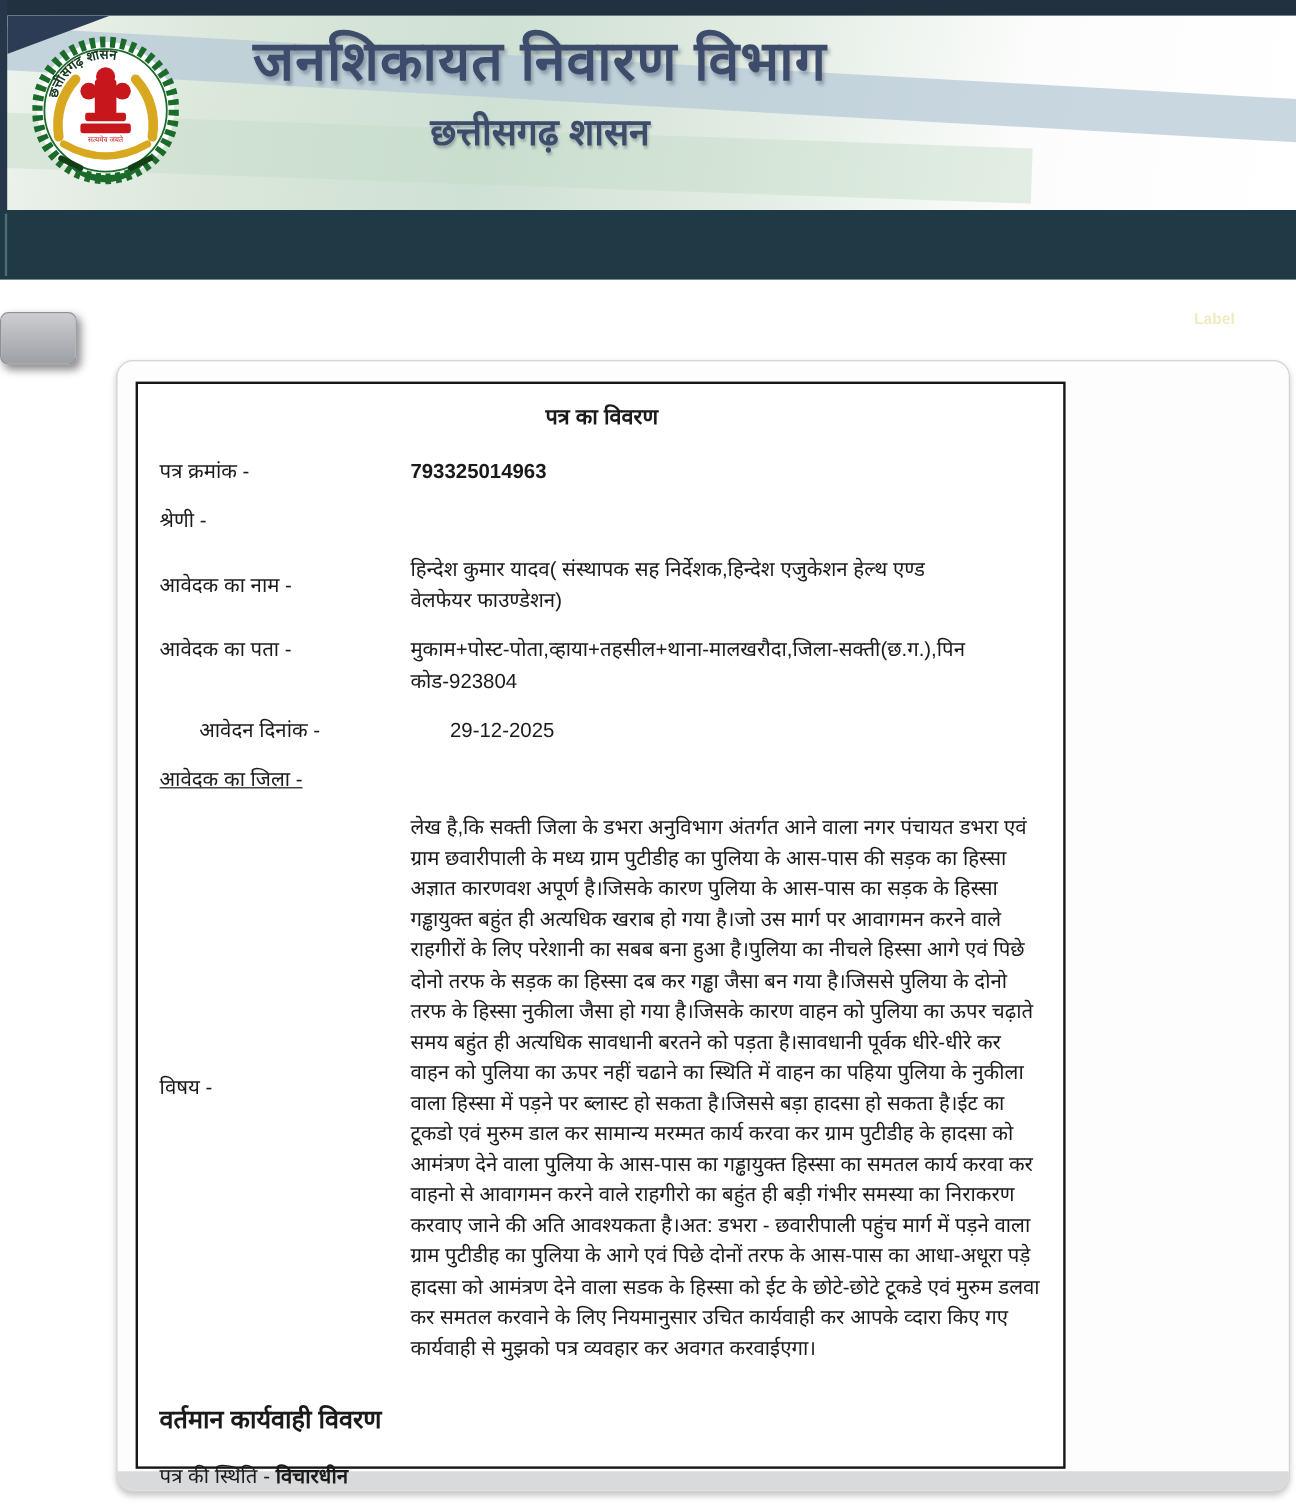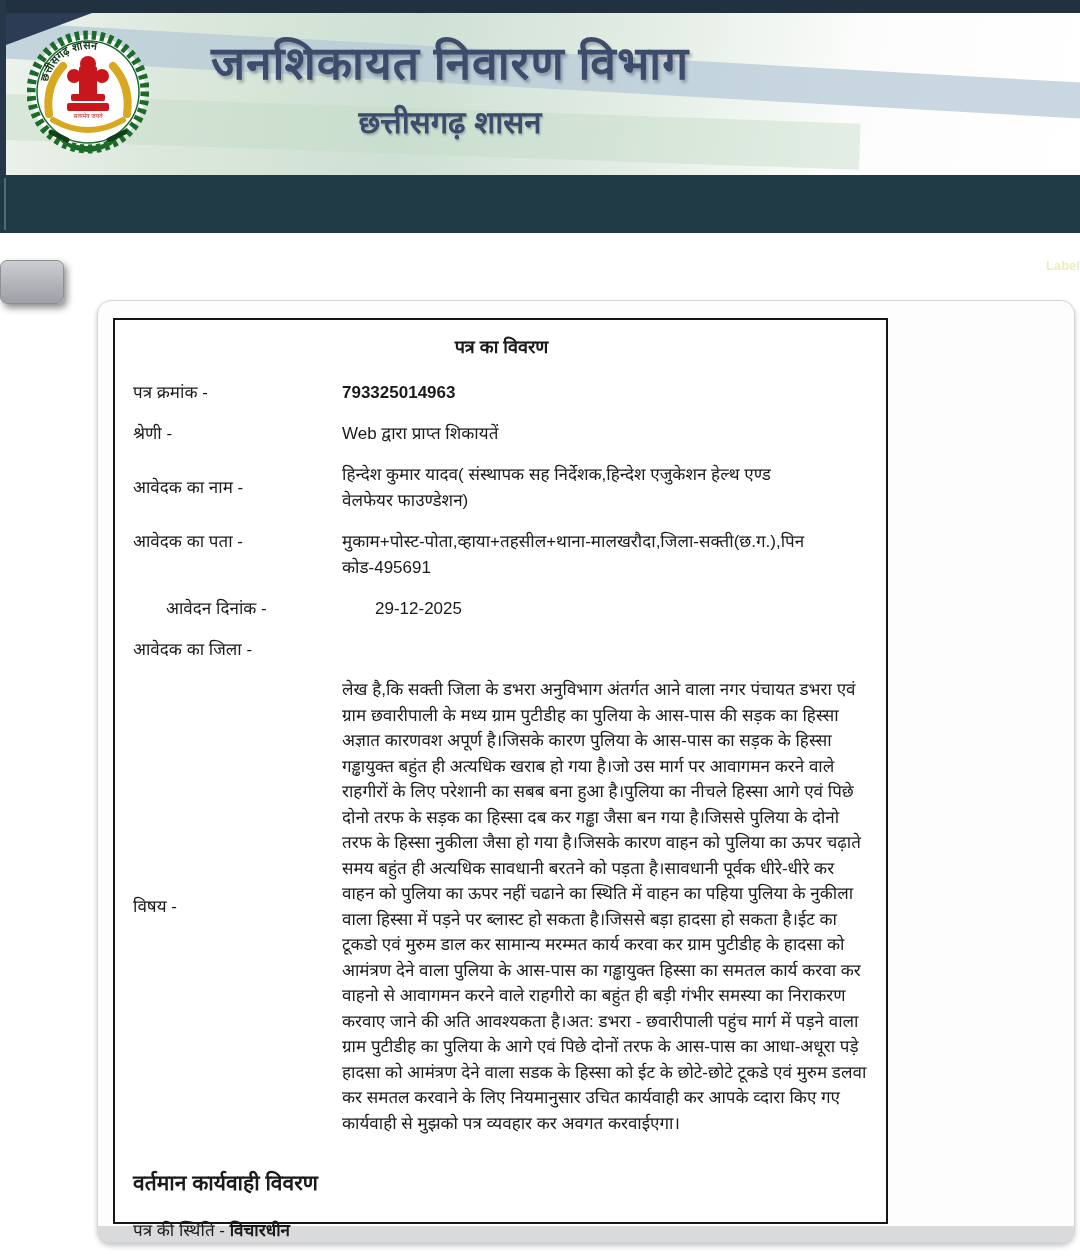--- a/index.html
+++ b/index.html
@@ -11,54 +11,54 @@
   .header { position:absolute; top:0; left:0; width:1080px; height:175px; overflow:hidden;
             background:linear-gradient(100deg,#eef3ee 0%,#dbe7db 18%,#cfe0d4 38%,#e2ece3 58%,#fbfcfb 78%,#ffffff 100%); }
   .blue-band { position:absolute; left:-60px; top:54px; width:1260px; height:36px;
                background:#b7c9d7; opacity:.75; transform:rotate(3.2deg); }
   .green-band { position:absolute; left:-40px; top:108px; width:900px; height:46px;
                 background:#c4dcc8; opacity:.45; transform:rotate(2deg); }
   .top-strip { position:absolute; top:0; left:0; width:1080px; height:13px; background:#223140; }
   .left-strip { position:absolute; top:0; left:0; width:6px; height:175px; background:#26374a; }
   .corner-wedge { position:absolute; top:13px; left:6px; width:86px; height:32px; background:#2c3c55;
                   clip-path:polygon(0 0,100% 0,0 100%); }
-  .titles { position:absolute; left:165px; top:30px; width:570px; text-align:center; color:#3d4c6a; }
+  .titles { position:absolute; left:165px; top:18px; width:570px; text-align:center; color:#3d4c6a; }
   .titles .t1 { font-size:46px; font-weight:bold; letter-spacing:1px;
                 text-shadow:2px 3px 3px rgba(50,55,90,.35); }
   .titles .t2 { font-size:31px; font-weight:bold; margin-top:8px;
                 text-shadow:1px 2px 2px rgba(50,55,90,.3); }
   .logo { position:absolute; left:27px; top:28px; width:122px; height:136px; }
 
   
   .dark-band { position:absolute; top:175px; left:0; width:1080px; height:58px; background:#1f3a44; }
   .dark-band .inner-line { position:absolute; left:4px; top:3px; width:2px; height:52px; background:#4e6b74; }
 
   
   .side-tab { position:absolute; left:0; top:260px; width:64px; height:44px; border-radius:7px;
               background:linear-gradient(180deg,#cdced2 0%,#b2b4b9 55%,#9da0a6 100%);
               border:1px solid #8d9096; box-shadow:3px 4px 7px rgba(0,0,0,.45); cursor:pointer; }
-  .label-link { position:absolute; left:1046px; top:258px; font-size:13px; font-weight:bold;
+  .label-link { position:absolute; left:995px; top:258px; font-size:13px; font-weight:bold;
                 color:#efecc0; }
 
   
   .outer-panel { position:absolute; left:97px; top:300px; width:978px; height:943px;
                  background:#fdfdfd; border:1px solid #d4d4d6; border-radius:14px;
                  box-shadow:0 3px 5px rgba(0,0,0,.22); }
   .panel-footer { position:absolute; bottom:0; left:0; width:100%; height:16px;
                   background:#d9dadc; border-radius:0 0 13px 13px; }
   .card { position:absolute; left:15px; top:17px; width:775px; height:906px;
           background:#ffffff; border:2px solid #161616; padding:10px 16px 0 18px; }
 
   .card-title { text-align:center; font-size:18px; font-weight:bold; margin-top:4px; }
 
   .row { display:grid; grid-template-columns:209px 1fr; font-size:17px; line-height:26px;
          align-items:start; }
   .row.center { align-items:center; }
   .r1 { margin-top:22px; } .r2 { margin-top:15px; } .r3 { margin-top:15px; }
-  .r4 { margin-top:15px; } .r5 { margin-top:15px;margin-left:33px; } .r6 { margin-top:15px; }
+  .r4 { margin-top:15px; } .r5 { margin-top:15px;margin-left:33px; } .r6 { margin-top:15px;text-decoration:underline; }
   .r7 { margin-top:14px; }
   .row .lbl { white-space:nowrap; }
   .row .val { }
   .val.bold { font-weight:bold; }
   .val.narrow { max-width:452px; }
   .subject-text { max-width:692px; line-height:25.5px; text-align:left; }
 
   .section-heading { font-size:21px; font-weight:bold; margin-top:32px; }
   .status-line { font-size:17px; margin-top:22px; }
   .status-line .status-val { font-weight:bold; }
@@ -133,31 +133,30 @@
     <div class="card">
       <div class="card-title">पत्र का विवरण</div>
 
       <div class="row r1">
         <div class="lbl">पत्र क्रमांक -</div>
         <div class="val bold">793325014963</div>
       </div>
 
       <div class="row r2">
         <div class="lbl">श्रेणी -</div>
-        <div class="val">Web द्वारा प्राप्त शिकायतें</div>
       </div>
 
       <div class="row r3 center">
         <div class="lbl">आवेदक का नाम -</div>
         <div class="val narrow">हिन्देश कुमार यादव( संस्थापक सह निर्देशक,हिन्देश एजुकेशन हेल्थ एण्ड वेलफेयर फाउण्डेशन)</div>
       </div>
 
       <div class="row r4">
         <div class="lbl">आवेदक का पता -</div>
-        <div class="val">मुकाम+पोस्ट-पोता,व्हाया+तहसील+थाना-मालखरौदा,जिला-सक्ती(छ.ग.),पिन कोड-495691</div>
+        <div class="val">मुकाम+पोस्ट-पोता,व्हाया+तहसील+थाना-मालखरौदा,जिला-सक्ती(छ.ग.),पिन कोड-923804</div>
       </div>
 
       <div class="row r5">
         <div class="lbl">आवेदन दिनांक -</div>
         <div class="val">29-12-2025</div>
       </div>
 
       <div class="row r6">
         <div class="lbl">आवेदक का जिला -</div>
       </div>

